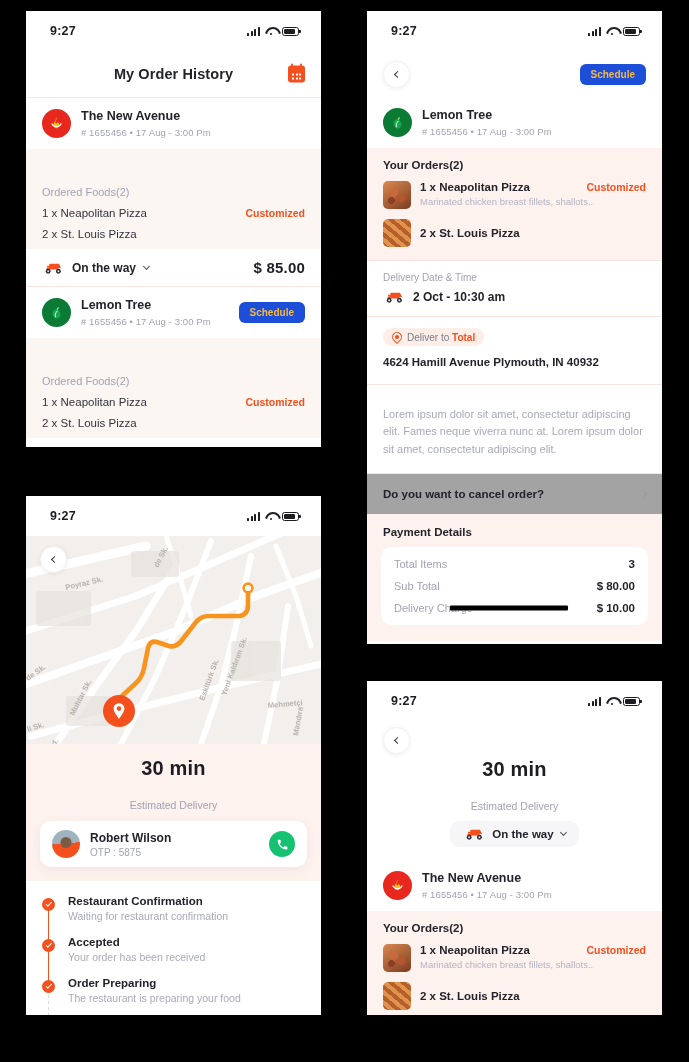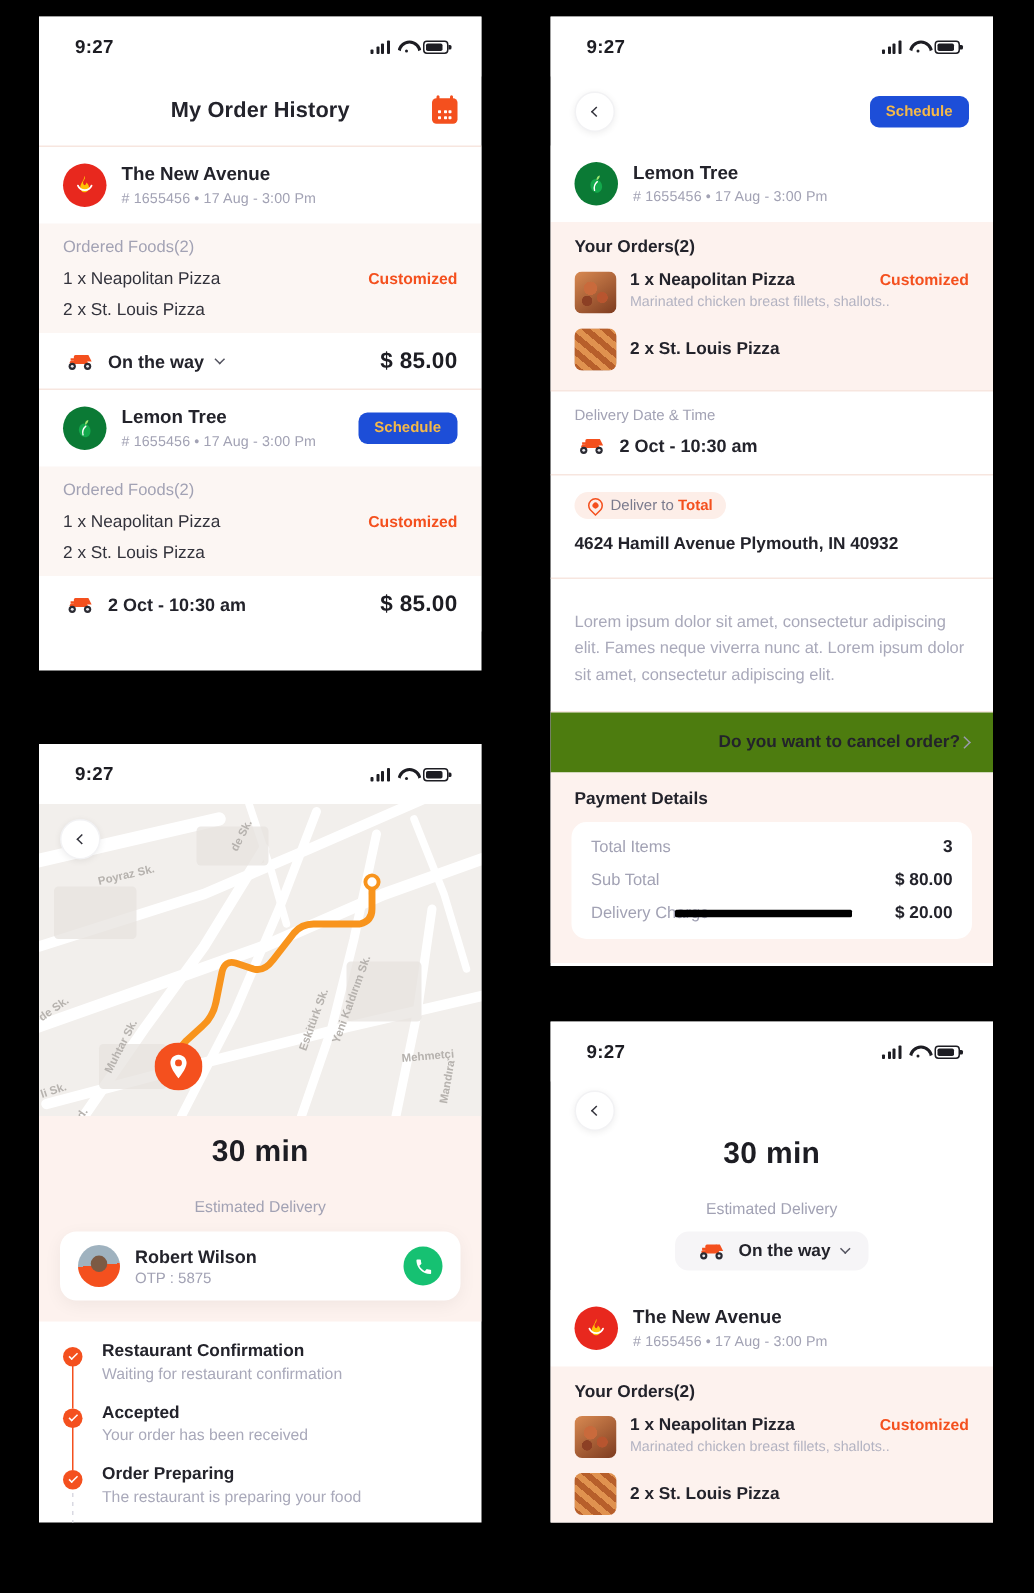--- a/index.html
+++ b/index.html
@@ -76,21 +76,21 @@
   .logo.red{background:#e8281e;}
   .logo.green{background:#0b7a35;}
   .logo svg{display:block;}
   .rest-name{font-size:12.5px;font-weight:700;color:#23232b;line-height:1.25;}
   .rest-meta{font-size:9.5px;color:#a2a2b4;margin-top:2px;letter-spacing:.1px;}
   .sched-pill{margin-left:auto;background:#1d4ed8;color:#f5b948;font-size:10px;font-weight:700;
               padding:5px 11px;border-radius:6px;}
 
   
   .foods{padding:10px 16px 9px;}
-  .foods .lbl{font-size:11px;color:#a2a2b4;margin-bottom:9px;}
+  .foods .lbl{font-size:11px;color:#a2a2b4;margin-bottom:9px;margin-top:27px;}
   .food-line{display:flex;align-items:center;justify-content:space-between;margin-bottom:9px;}
   .food-line:last-child{margin-bottom:0;}
   .food-name{font-size:11.5px;color:#33333c;}
   .cust{font-size:10.5px;color:#f4501e;font-weight:600;}
 
   .totrow{display:flex;align-items:center;justify-content:space-between;padding:10px 16px;background:#fff;}
   .status-left{display:flex;align-items:center;gap:8px;}
   .status-txt{font-size:12px;font-weight:700;color:#23232b;}
   .price{font-size:15px;font-weight:700;color:#1d1d23;letter-spacing:.2px;}
 
@@ -116,21 +116,21 @@
   .oi-cust{font-size:10.5px;color:#f4501e;font-weight:600;flex:none;margin-left:6px;}
 
   .lbl-sm{font-size:10px;color:#a2a2b4;}
   .deliver-pill{display:inline-flex;align-items:center;gap:5px;background:#fdeee8;border-radius:11px;padding:3.5px 9px;}
   .deliver-pill .t{font-size:10px;color:#7a7a8d;}
   .deliver-pill .t b{color:#f4501e;}
   .pin{width:10px;height:10px;border:1.6px solid #f4501e;border-radius:50% 50% 50% 0;transform:rotate(-45deg);position:relative;flex:none;}
   .pin::after{content:"";position:absolute;inset:2px;background:#f4501e;border-radius:50%;}
   .addr{font-size:11.5px;font-weight:700;color:#23232b;line-height:1.45;margin-top:8px;}
   .instr{font-size:11px;color:#a9a9ba;line-height:1.62;margin-top:9px;}
-  .cancel-row{display:flex;align-items:center;justify-content:flex-end;padding:14px 16px;background:#4d7c0f;}
+  .cancel-row{display:flex;align-items:center;justify-content:space-between;padding:14px 16px;background:#a3a3a3;}
   .cancel-row .t{font-size:11.5px;font-weight:700;color:#23232b;}
   .paycard{background:#fff;border-radius:10px;margin:9px 14px 0;padding:11px 13px;}
   .payline{display:flex;align-items:center;justify-content:space-between;margin-bottom:10px;position:relative;}
   .payline:last-child{margin-bottom:0;}
   .pay-k{font-size:11px;color:#a2a2b4;}
   .pay-v{font-size:11.5px;font-weight:700;color:#23232b;}
   .redaction{position:absolute;left:56px;top:50%;transform:translateY(-50%);height:5px;width:118px;background:#000;border-radius:1px;}
 
   
   .map{position:relative;height:208px;background:#f3f1ee;overflow:hidden;}
@@ -399,21 +399,21 @@
           <span class="pay-k">Total Items</span>
           <span class="pay-v">3</span>
         </div>
         <div class="payline">
           <span class="pay-k">Sub Total</span>
           <span class="pay-v">$ 80.00</span>
         </div>
         <div class="payline">
           <span class="pay-k">Delivery Charge</span>
           <span class="redaction"></span>
-          <span class="pay-v">$ 20.00</span>
+          <span class="pay-v">$ 10.00</span>
         </div>
       </div>
     </div>
   </div>
 
   <div class="phone" id="phone-3">
     <div class="statusbar">
       <div class="sb-time">9:27</div>
       <div class="sb-icons">
         <span class="sig">

